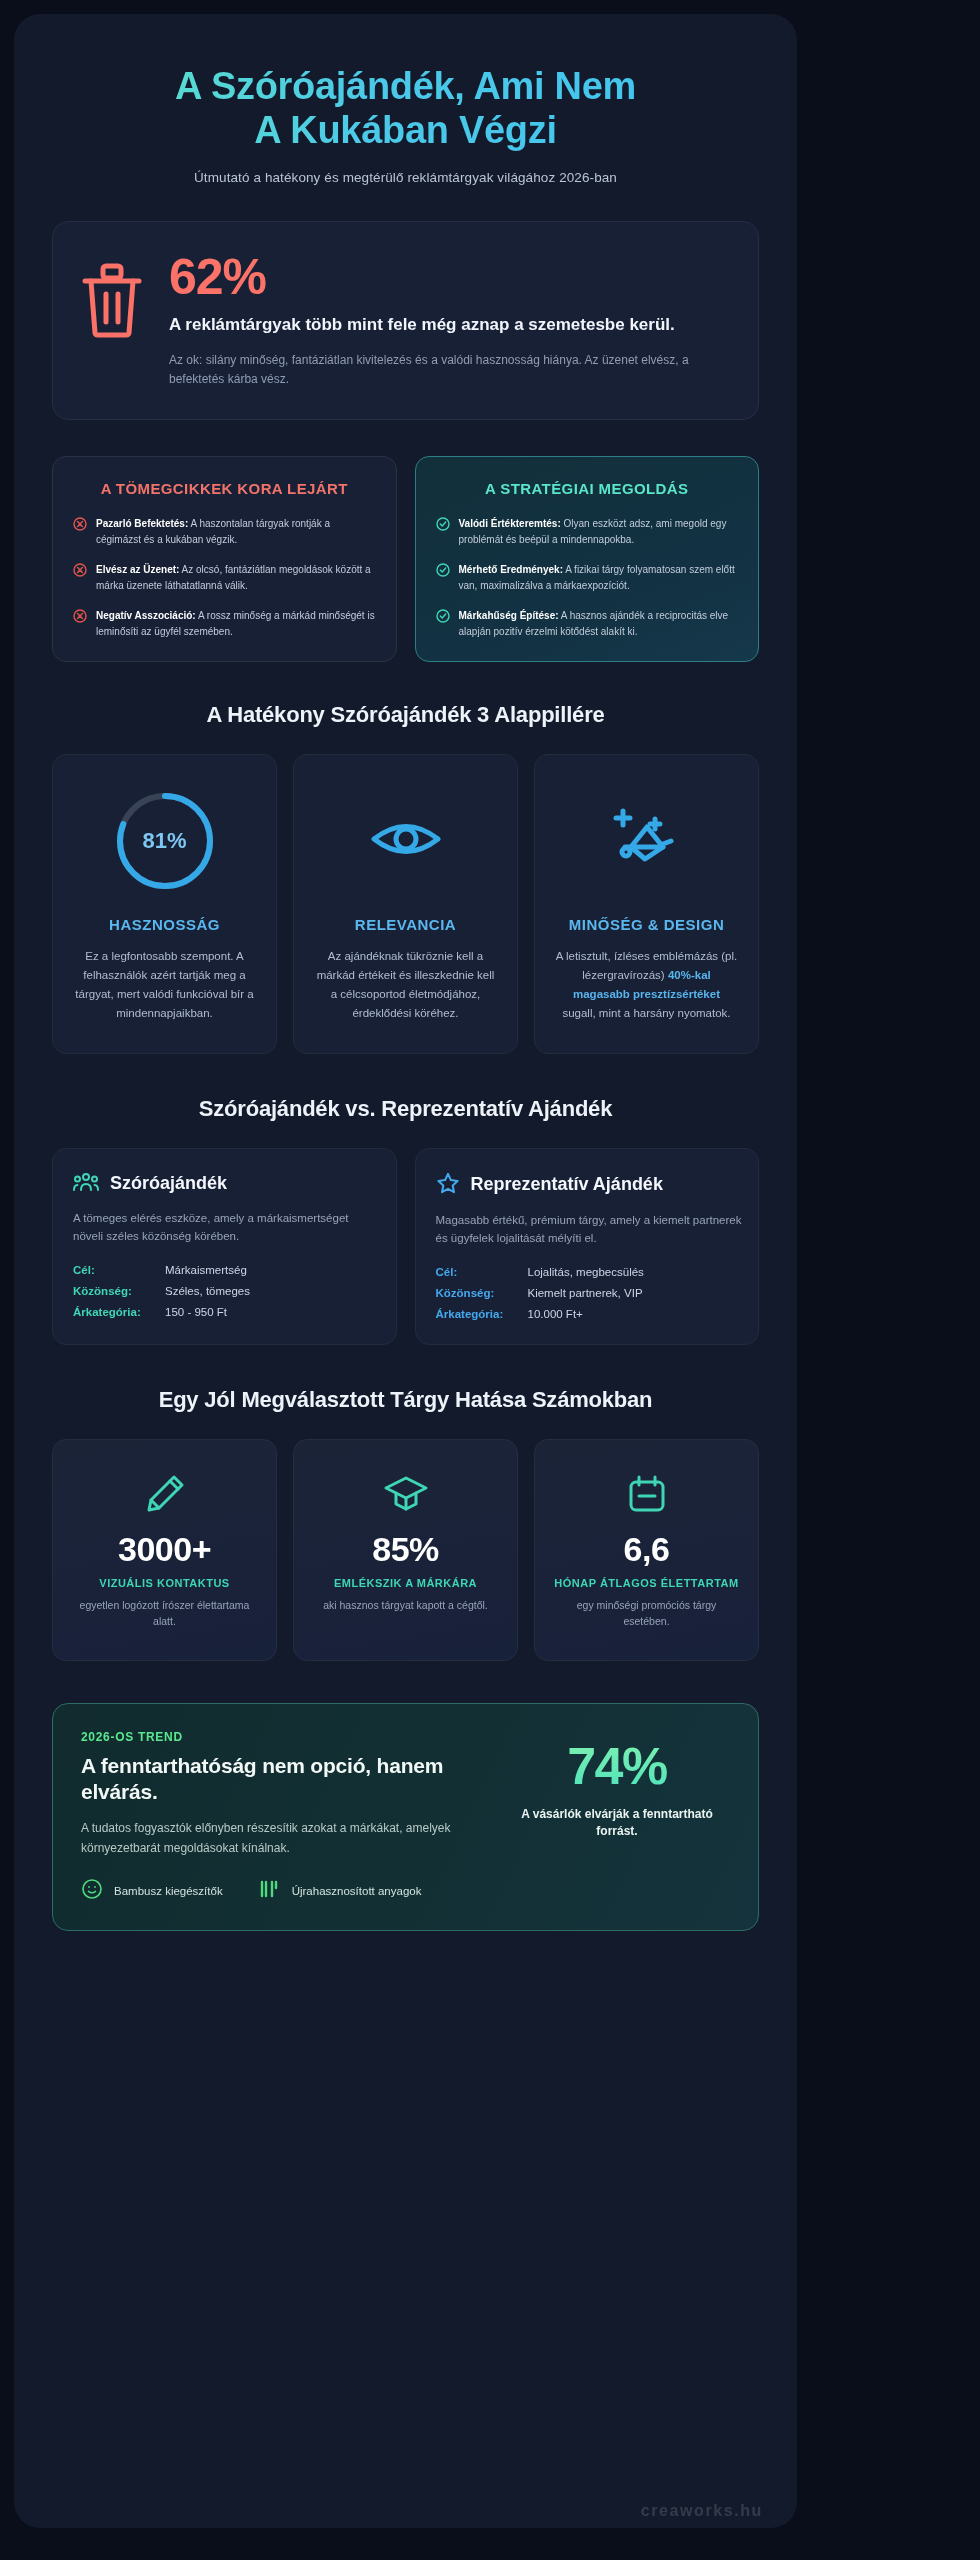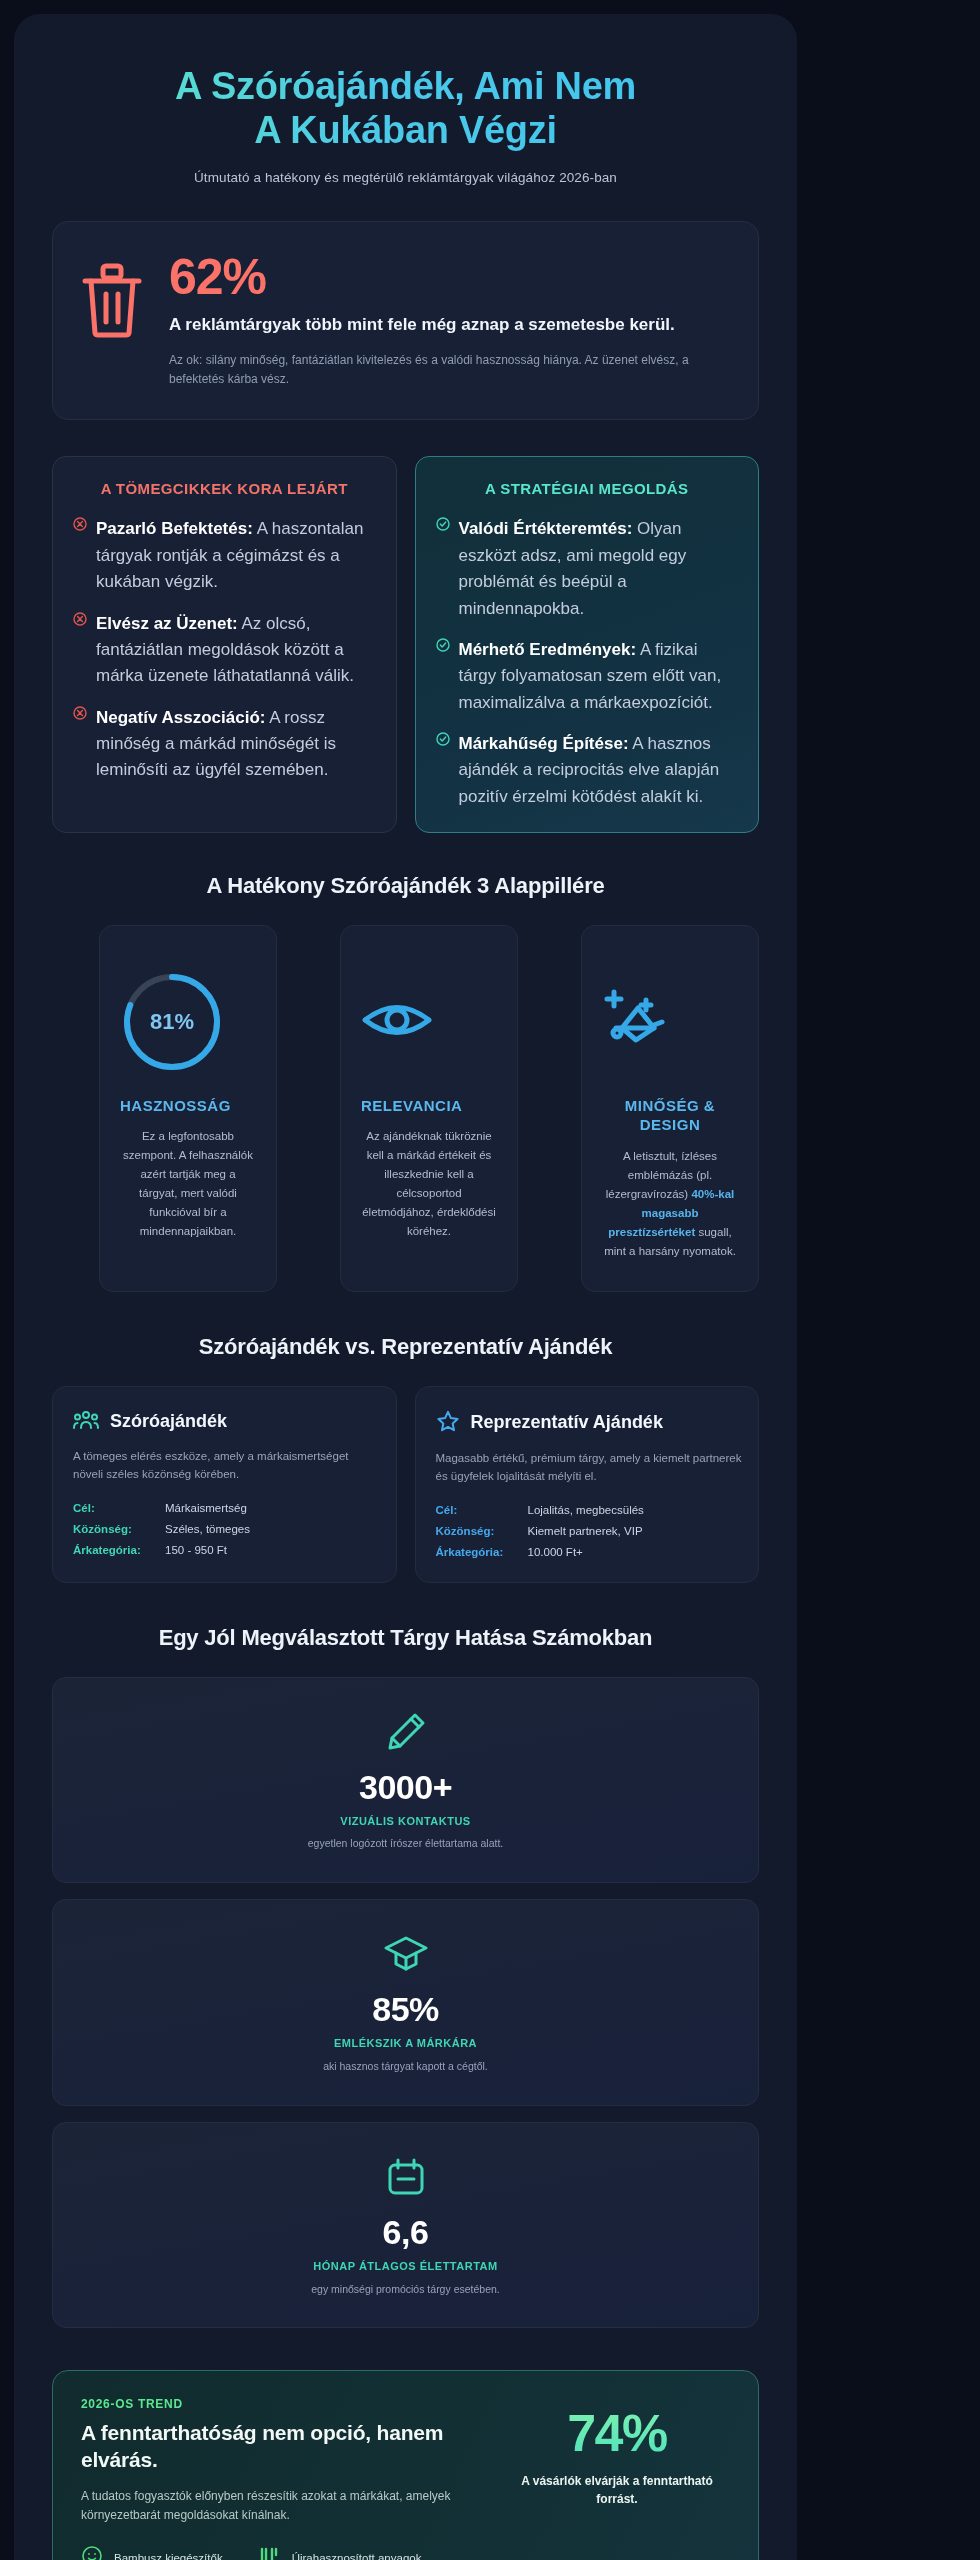--- a/index.html
+++ b/index.html
@@ -116,21 +116,21 @@
 
   .bullet {
     display: flex;
     gap: 9px;
     margin-bottom: 15px;
     align-items: flex-start;
   }
   .bullet:last-child { margin-bottom: 0; }
   .b-ico { flex: 0 0 auto; margin-top: 1px; }
   .b-txt {
-    font-size: 17px;
+    font-size: 10px;
     line-height: 1.55;
     color: #c3cddd;
   }
   .b-txt b { color: #ffffff; font-weight: bold; }
 
   
   .sec-h {
     text-align: center;
     font-size: 22px;
     font-weight: bold;
@@ -139,26 +139,25 @@
     margin: 8px 0 26px 0;
   }
 
   
   .pillars { display: flex; gap: 16px; margin-bottom: 42px; }
   .pillar {
     flex: 1 1 0;
     background: #182035;
     border: 1px solid #222b3f;
     border-radius: 14px;
-    padding: 40px 20px 30px 20px;
+    padding: 30px 20px 30px 20px;
     text-align: center;
     display: flex;
     flex-direction: column;
-    align-items: flex-start;
-    margin-left: 47px;
+    align-items: center;
   }
   .pillar-ico-wrap {
     height: 112px;
     display: flex;
     align-items: center;
     justify-content: center;
   }
   .pillar-ring { position: relative; width: 104px; height: 104px; }
   .ring-val {
     position: absolute; inset: 0;
@@ -188,21 +187,21 @@
   .vs-desc { font-size: 11.5px; color: #97a3b9; line-height: 1.6; margin-top: 12px; }
   .vs-rows { margin-top: 18px; }
   .vs-line { display: flex; font-size: 11.5px; margin-bottom: 9px; }
   .vs-line:last-child { margin-bottom: 0; }
   .vs-k { font-weight: bold; flex: 0 0 92px; }
   .vs-v { color: #ccd6e6; }
   .teal .vs-k { color: #3fd6b5; }
   .blue .vs-k { color: #45a9ee; }
 
   
-  .nums { display: flex; gap: 16px; margin-bottom: 42px; flex-direction: column; }
+  .nums { display: flex; gap: 16px; margin-bottom: 42px; }
   .num-card {
     flex: 1 1 0;
     background: linear-gradient(170deg, #1b2437 0%, #18213a 100%);
     border: 1px solid #242d42;
     border-radius: 14px;
     padding: 26px 18px 30px 18px;
     text-align: center;
     display: flex; flex-direction: column; align-items: center;
   }
   .num-ico { height: 56px; display: flex; align-items: center; justify-content: center; }

